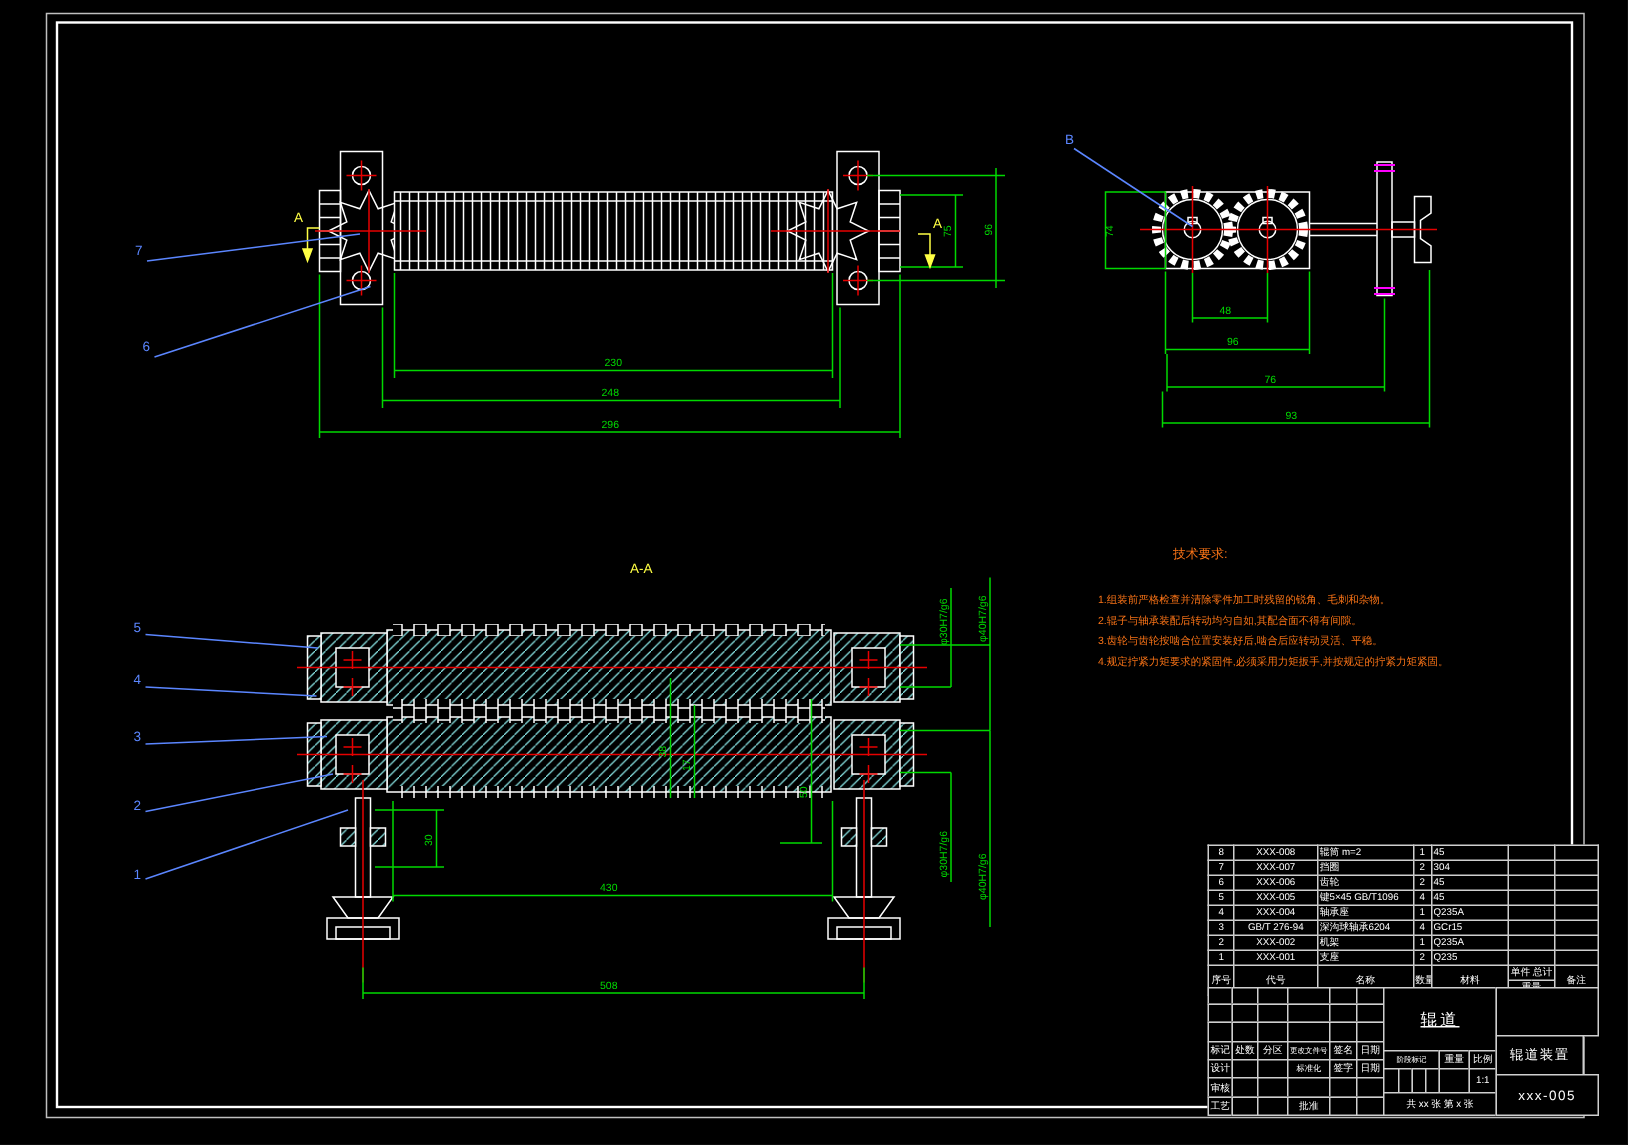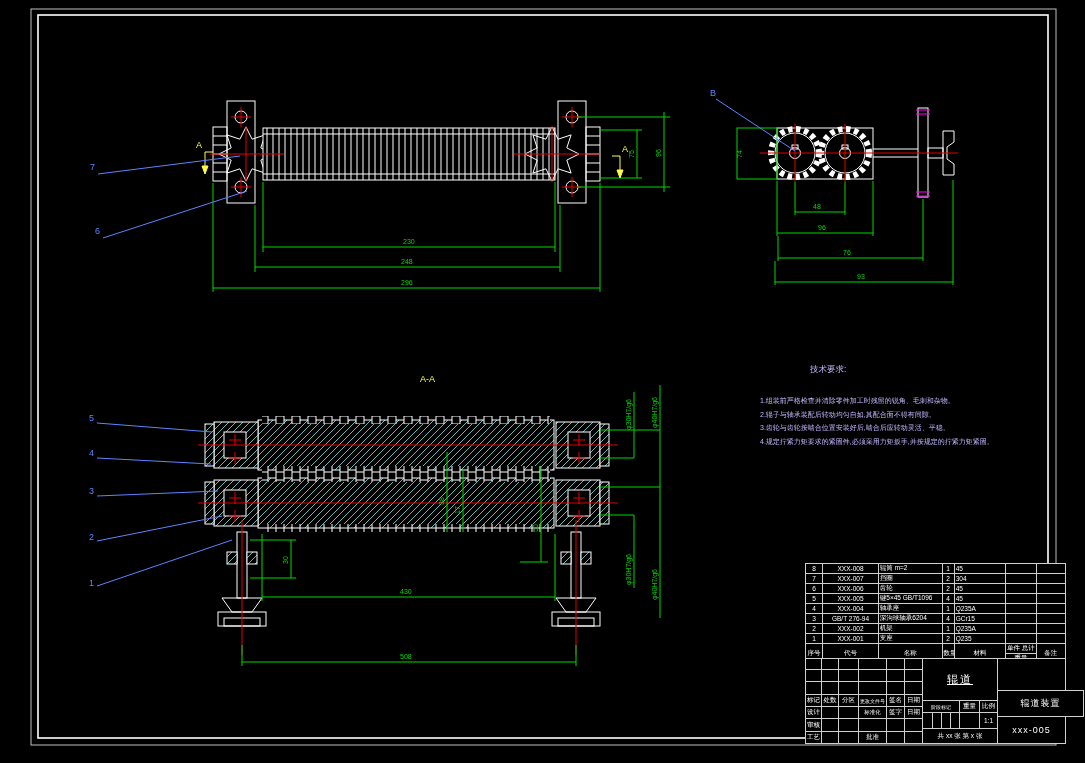--- a/index.html
+++ b/index.html
@@ -3,21 +3,21 @@
 <meta charset="utf-8">
 <style>
   html,body{margin:0;padding:0;background:#1a1a1a;}
   .sheet{position:relative;width:1085px;height:763px;background:#000;overflow:hidden;
          font-family:"Liberation Sans",sans-serif;}
   .sheet svg{position:absolute;left:0;top:0;}
   .dimtext{fill:#00d900;font-size:7px;font-family:"Liberation Sans",sans-serif;}
   .leadertext{fill:#5b86ff;font-size:9px;font-family:"Liberation Sans",sans-serif;}
   .yellowtext{fill:#ffff44;font-size:9px;font-family:"Liberation Sans",sans-serif;}
   
-  .tech{position:absolute;left:760px;top:364px;width:280px;color:#c4b5fd;}
+  .tech{position:absolute;left:732px;top:364px;width:280px;color:#f97316;}
   .tech .ttl{font-size:8.5px;margin-left:50px;margin-bottom:18px;}
   .tech .ln{font-size:7px;line-height:13.5px;white-space:nowrap;}
   
   .bom{position:absolute;left:805px;top:563px;width:261px;border-collapse:collapse;
        color:#fff;font-size:6.5px;table-layout:fixed;background:#000;}
   .bom td{border:1px solid #cfcfcf;height:9px;padding:0 1px;overflow:hidden;
           white-space:nowrap;text-align:center;}
   .bom td.nm{text-align:left;}
   .bom .wcell{padding:0;}
   .wgrid{display:grid;grid-template-columns:1fr 1fr;}
@@ -397,17 +397,17 @@
   <div class="cell" style="left:174px;top:42px;width:19px;height:13px">比例</div>
   <div class="cell" style="left:117px;top:54px;width:11px;height:17px"></div>
   <div class="cell" style="left:127px;top:54px;width:10px;height:17px"></div>
   <div class="cell" style="left:136px;top:54px;width:10px;height:17px"></div>
   <div class="cell" style="left:145px;top:54px;width:10px;height:17px"></div>
   <div class="cell" style="left:154px;top:54px;width:21px;height:17px"></div>
   <div class="cell" style="left:174px;top:54px;width:19px;height:17px">1:1</div>
   <div class="cell" style="left:117px;top:70px;width:76px;height:16px">共 xx 张 第 x 张</div>
 
   <div class="cell" style="left:192px;top:0;width:69px;height:33px"></div>
-  <div class="cell mid" style="left:192px;top:32px;width:87px;height:27px">辊道装置</div>
+  <div class="cell mid" style="left:192px;top:32px;width:59px;height:27px">辊道装置</div>
   <div class="cell mid" style="left:192px;top:58px;width:69px;height:28px">xxx-005</div>
 </div>
 
 </div>
 
 </body></html>

